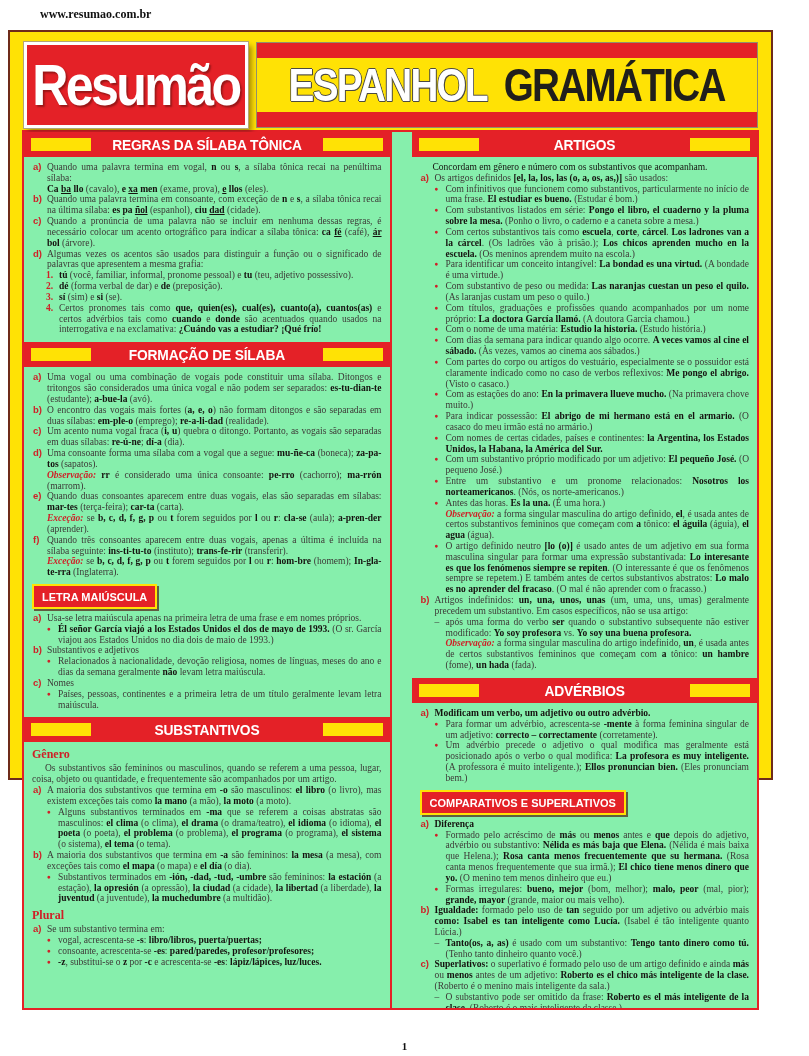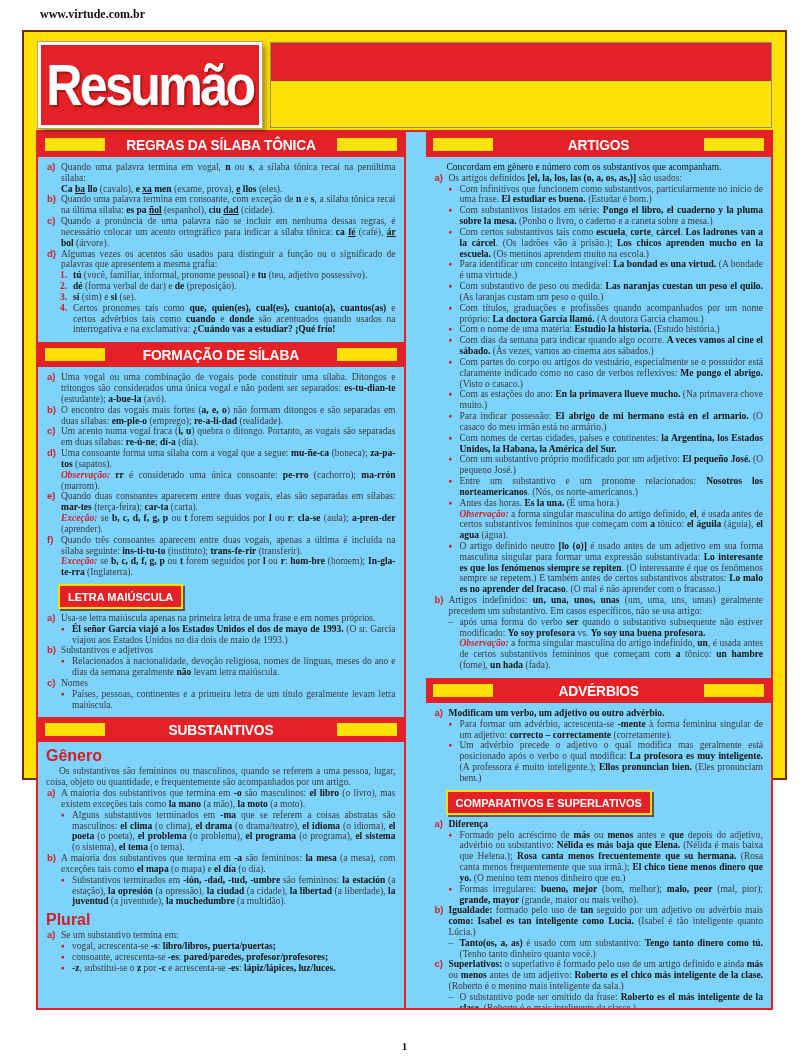--- a/index.html
+++ b/index.html
@@ -3,82 +3,88 @@
 <meta charset="utf-8">
 <style>
   :root{
     --red:#e42127; --yellow:#ffe205; --maroon:#6e2b1a; --accent:#cf2027;
     --ink:#3c3836; --ink-bold:#15120f;
   }
   *{margin:0;padding:0;box-sizing:border-box;}
   body{width:809px;height:1056px;position:relative;background:#fff;
        font-family:"Liberation Serif",serif;overflow:hidden;}
   .site-url{position:absolute;left:40px;top:7px;font-size:12px;font-weight:700;color:#111;}
-  .frame{position:absolute;left:22px;top:30px;width:765px;height:750px;
+  .frame{position:absolute;left:8px;top:30px;width:765px;height:750px;
          background:var(--yellow);border:2px solid var(--maroon);}
   .hdr{position:relative;height:98px;}
   .logo-box{position:absolute;left:14px;top:10px;width:224px;height:86px;background:var(--red);
             border:3px solid #fff;outline:1px solid #b3a476;box-shadow:4px 4px 5px rgba(45,20,8,.4);
             display:flex;align-items:center;justify-content:center;}
   .logo-text{color:#fff;font-family:"Liberation Sans",sans-serif;font-weight:700;font-size:57px;
              letter-spacing:-3px;transform:scaleX(.88);white-space:nowrap;
              text-shadow:2px 2px 2px rgba(60,10,5,.45);}
   .title-box{position:absolute;left:246px;top:10px;right:13px;height:86px;border:1px solid #8f8e6d;
              display:flex;flex-direction:column;}
   .stripe-red{height:19px;background:var(--red);}
   .stripe-yellow{flex:1;background:var(--yellow);display:flex;align-items:center;justify-content:center;}
   .title-line{white-space:nowrap;font-family:"Liberation Sans",sans-serif;font-weight:700;
               font-size:46px;letter-spacing:-2px;transform:scaleX(.84);}
   .title-light{color:#fff;text-shadow:1px 0 #4c4a40,-1px 0 #4c4a40,0 1px #4c4a40,0 -1px #4c4a40,1px 1px #4c4a40;}
   .title-dark{color:#201f1c;margin-left:10px;}
-  .panel{margin:0 12px;height:880px;background:#7dd3fc;border:2px solid var(--red);display:flex;}
+  .panel{margin:0 12px;height:880px;background:#86efac;border:2px solid var(--red);display:flex;}
   .col{width:50%;padding:0 8px;overflow:hidden;}
   .col-left{border-right:1px solid var(--red);}
   .col-right{border-left:1px solid var(--red);padding-left:28px;}
   .banner{margin:7px -8px 5px;height:25px;background:var(--red);position:relative;
           display:flex;align-items:center;justify-content:center;}
   .col > .banner:first-child{margin-top:0;}
   .tab{position:absolute;top:6px;width:60px;height:13px;background:var(--yellow);}
   .tab-l{left:7px;} .tab-r{right:7px;}
   .banner-label{color:#fff;font-family:"Liberation Sans",sans-serif;font-weight:700;font-size:15px;
                 letter-spacing:-.2px;transform:scaleX(.92);white-space:nowrap;}
-  .subbanner{display:inline-block;margin:6px 12px 4px;background:var(--red);
+  .subbanner{display:inline-block;margin:6px 0 4px;background:var(--red);
              border:2px solid var(--yellow);box-shadow:2px 2px 0 rgba(75,14,8,.65);padding:1px 8px 2px;}
   .subbanner-label{color:#fff;font-family:"Liberation Sans",sans-serif;font-weight:700;font-size:11px;}
-  .subhead{color:var(--accent);font-family:Liberation Sans, sans-serif;font-weight:700;
-           font-size:16px;margin:4px 0 1px;}
+  .subhead{color:var(--accent);font-family:Liberation Serif, serif;font-weight:700;
+           font-size:12px;margin:4px 0 1px;}
   .blk{font-size:9.5px;line-height:1.14;text-align:justify;color:var(--ink);position:relative;}
   .blk b{color:var(--ink-bold);}
   .blk i{color:var(--accent);font-weight:700;font-style:italic;margin-top:33px;}
   .para{text-indent:13px;}
   .para-bold{font-weight:400;color:var(--ink-bold);}
   .item{padding-left:15px;}
   .bullet{padding-left:26px;}
   .num{padding-left:27px;}
   .dash{padding-left:26px;}
   .m{position:absolute;left:1px;top:0;color:var(--accent);
      font-family:"Liberation Sans",sans-serif;font-weight:700;font-size:9.5px;}
   .bullet > .m{left:15px;top:1px;font-size:6.5px;}
   .num > .m{left:14px;font-family:"Liberation Serif",serif;}
   .dash > .m{left:15px;color:var(--ink);font-family:"Liberation Serif",serif;font-weight:400;}
   .page-num{position:absolute;left:0;right:0;top:1040px;text-align:center;
             font-size:11px;font-weight:700;color:#111;}
 </style>
 </head>
 <body>
 
-<div class="site-url">www.virtude.com.br</div>
+<div class="site-url">www.resumao.com.br</div>
 
 <div class="frame">
   <div class="hdr">
     <div class="logo-box">
       <span class="logo-text">Resumão</span>
     </div>
     <div class="title-box">
       <div class="stripe-red"></div>
+      <div class="stripe-yellow">
+        <div class="title-line">
+          <span class="title-light">ESPANHOL</span>
+          <span class="title-dark">GRAMÁTICA</span>
+        </div>
+      </div>
       <div class="stripe-red"></div>
     </div>
   </div>
   <div class="panel">
     <div class="col col-left"><div class="banner">
           <span class="tab tab-l"></span>
           <span class="banner-label">REGRAS DA SÍLABA TÔNICA</span>
           <span class="tab tab-r"></span>
         </div><div class="blk item"><span class="m">a)</span><span>Quando uma palavra termina em vogal, <b>n</b> ou <b>s</b>, a sílaba tônica recai na penúltima sílaba:<br><b>Ca <u>ba</u> llo</b> (cavalo), <b>e <u>xa</u> men</b> (exame, prova), <b><u>e</u> llos</b> (eles).</span></div><div class="blk item"><span class="m">b)</span><span>Quando uma palavra termina em consoante, com exceção de <b>n</b> e <b>s</b>, a sílaba tônica recai na última sílaba: <b>es pa <u>ñol</u></b> (espanhol), <b>ciu <u>dad</u></b> (cidade).</span></div><div class="blk item"><span class="m">c)</span><span>Quando a pronúncia de uma palavra não se incluir em nenhuma dessas regras, é necessário colocar um acento ortográfico para indicar a sílaba tônica: <b>ca <u>fé</u></b> (café), <b><u>ár</u> bol</b> (árvore).</span></div><div class="blk item"><span class="m">d)</span><span>Algumas vezes os acentos são usados para distinguir a função ou o significado de palavras que apresentem a mesma grafia:</span></div><div class="blk num"><span class="m">1.</span><span><b>tú</b> (você, familiar, informal, pronome pessoal) e <b>tu</b> (teu, adjetivo possessivo).</span></div><div class="blk num"><span class="m">2.</span><span><b>dé</b> (forma verbal de dar) e <b>de</b> (preposição).</span></div><div class="blk num"><span class="m">3.</span><span><b>sí</b> (sim) e <b>si</b> (se).</span></div><div class="blk num"><span class="m">4.</span><span>Certos pronomes tais como <b>que, quien(es), cual(es), cuanto(a), cuantos(as)</b> e certos advérbios tais como <b>cuando</b> e <b>donde</b> são acentuados quando usados na interrogativa e na exclamativa: <b>¿Cuándo vas a estudiar? ¡Qué frío!</b></span></div><div class="banner">
           <span class="tab tab-l"></span>

